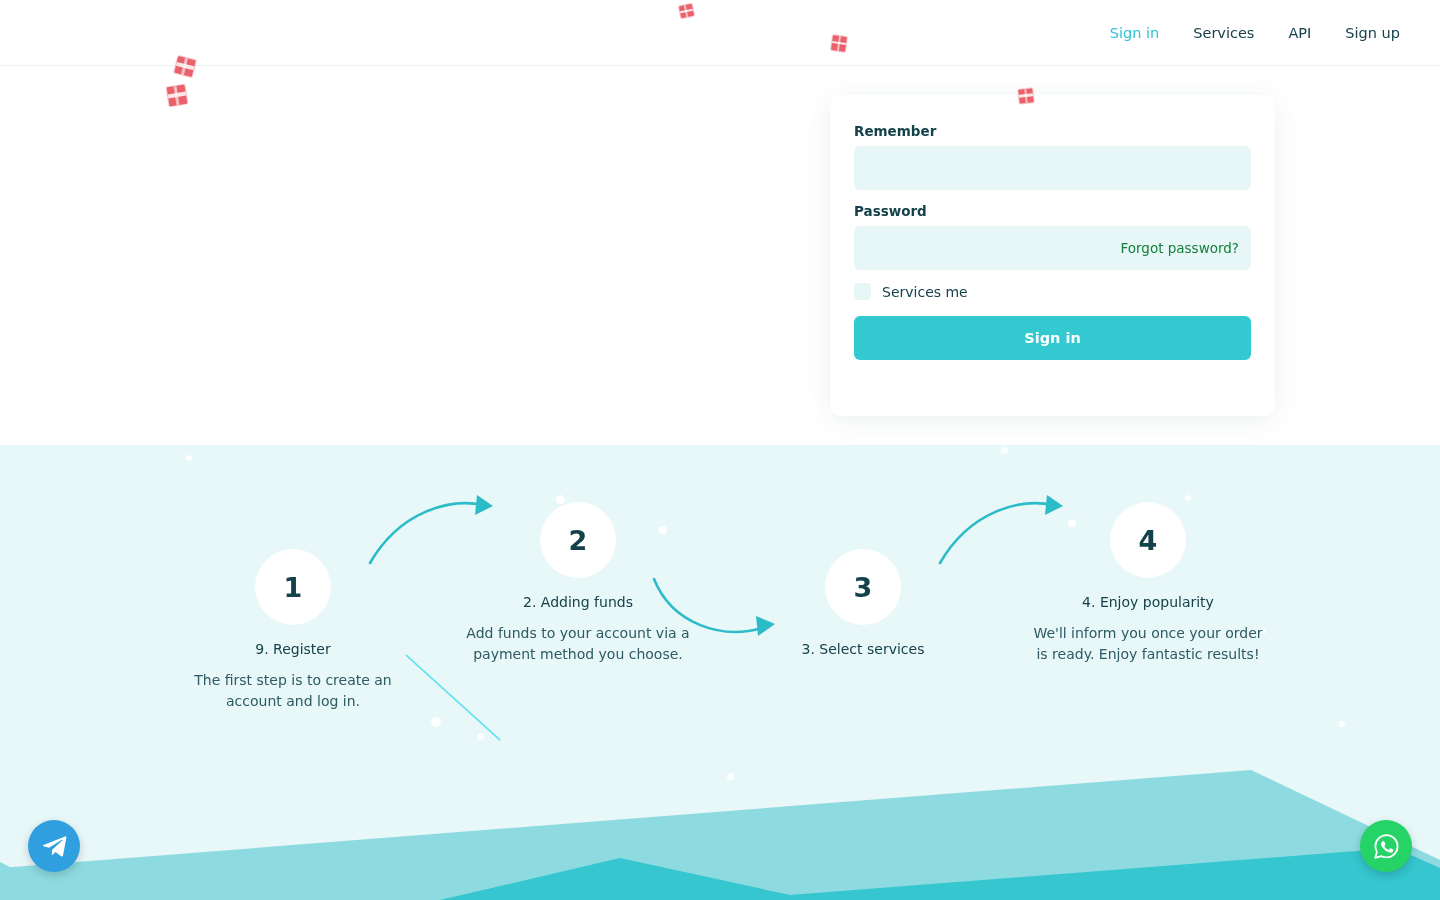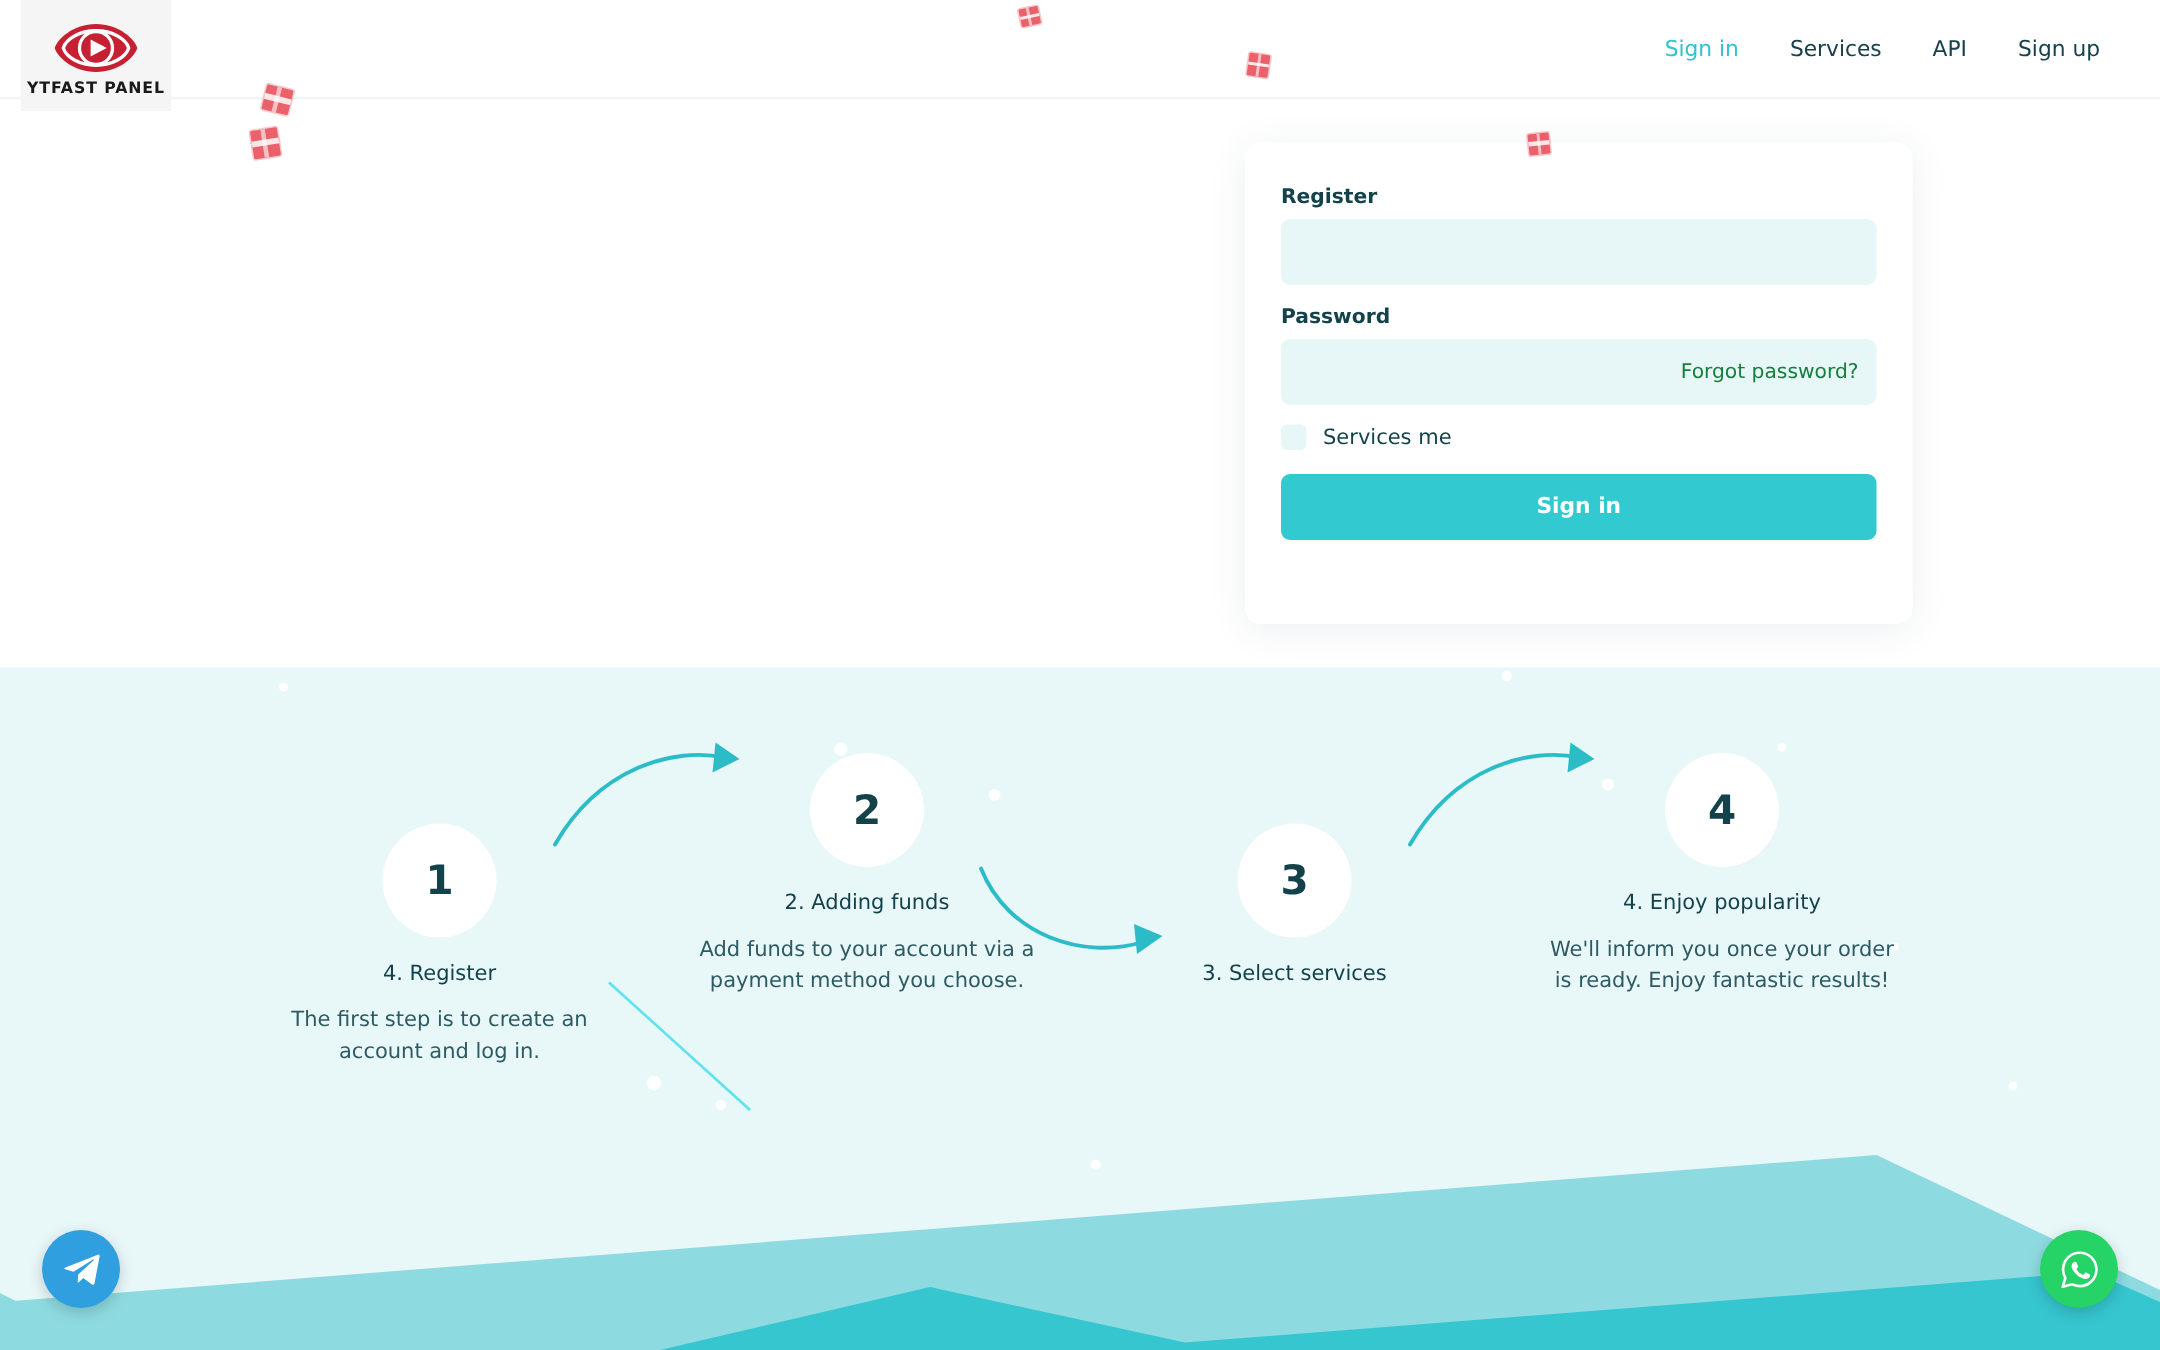--- a/index.html
+++ b/index.html
@@ -280,30 +280,20 @@
     z-index: 60;
   }
   .social.telegram { left: 28px;  top: 820px; background: #2f9fe0; }
   .social.whatsapp { left: 1360px; top: 820px; background: #25d366; }
 </style>
 </head>
 <body>
 
 <div class="header">
 
-  <div class="logo-box">
-    <svg class="logo-mark" viewBox="0 0 58 38">
-      <path d="M29 3 C44 3 55 13 56.5 19 C55 25 44 35 29 35 C14 35 3 25 1.5 19 C3 13 14 3 29 3 Z" fill="#c62033"></path>
-      <path d="M29 7.5 C40 7.5 49 13 50.8 19 C49 25 40 30.5 29 30.5 C18 30.5 9 25 7.2 19 C9 13 18 7.5 29 7.5 Z" fill="none" stroke="#ffffff" stroke-width="2.2"></path>
-      <circle cx="29" cy="19" r="11" fill="#c62033"></circle>
-      <circle cx="29" cy="19" r="11" fill="none" stroke="#ffffff" stroke-width="2.2"></circle>
-      <path d="M25.4 13.4 L36.2 19 L25.4 24.6 Z" fill="#ffffff"></path>
-    </svg>
-    <span class="logo-text">YTFAST PANEL</span>
-  </div>
 
   <nav class="nav">
     <a href="#" class="active">Sign in</a>
     <a href="#">Services</a>
     <a href="#">API</a>
     <a href="#">Sign up</a>
   </nav>
 </div>
 
 <div class="confetti" style="left:680px; top:5px;  width:13px; height:12px; transform:rotate(-12deg);">
@@ -319,21 +309,21 @@
     <div class="gift"></div>
   </div>
 <div class="confetti" style="left:168px; top:86px; width:18px; height:19px; transform:rotate(-9deg);">
     <div class="gift"></div>
   </div>
 
 <div class="hero">
 
   <div class="login-card">
 
-    <label class="field-label">Register</label>
+    <label class="field-label">Remember</label>
     <div class="input-wrap">
       <input class="text-input" type="text" placeholder="" style="">
     </div>
 
     <label class="field-label">Password</label>
     <div class="input-wrap">
       <input class="text-input" type="password" placeholder="" style="">
       <a href="#" class="forgot-link">Forgot password?</a>
     </div>
 
@@ -381,21 +371,21 @@
     <path d="M106 44 L125 52 L108 64 Z" fill="#2cbcc8"></path>
   </svg>
 
   <svg class="arrow" style="left:935px; top:48px; width:140px; height:75px;" viewBox="0 0 140 75">
     <path d="M5 70 C35 18, 85 5, 118 12" fill="none" stroke="#2cbcc8" stroke-width="2.6" stroke-linecap="round"></path>
     <path d="M112 2 L128 13 L110 22 Z" fill="#2cbcc8"></path>
   </svg>
 
   <div class="step" style="left:173px; top:104px;">
     <div class="step-circle">1</div>
-    <div class="step-title">4. Register</div>
+    <div class="step-title">9. Register</div>
     <div class="step-desc">The first step is to create an account and log in.</div>
   </div>
 
   <div class="step" style="left:458px; top:57px;">
     <div class="step-circle">2</div>
     <div class="step-title">2. Adding funds</div>
     <div class="step-desc">Add funds to your account via a payment method you choose.</div>
   </div>
 
   <div class="step" style="left:743px; top:104px;">

